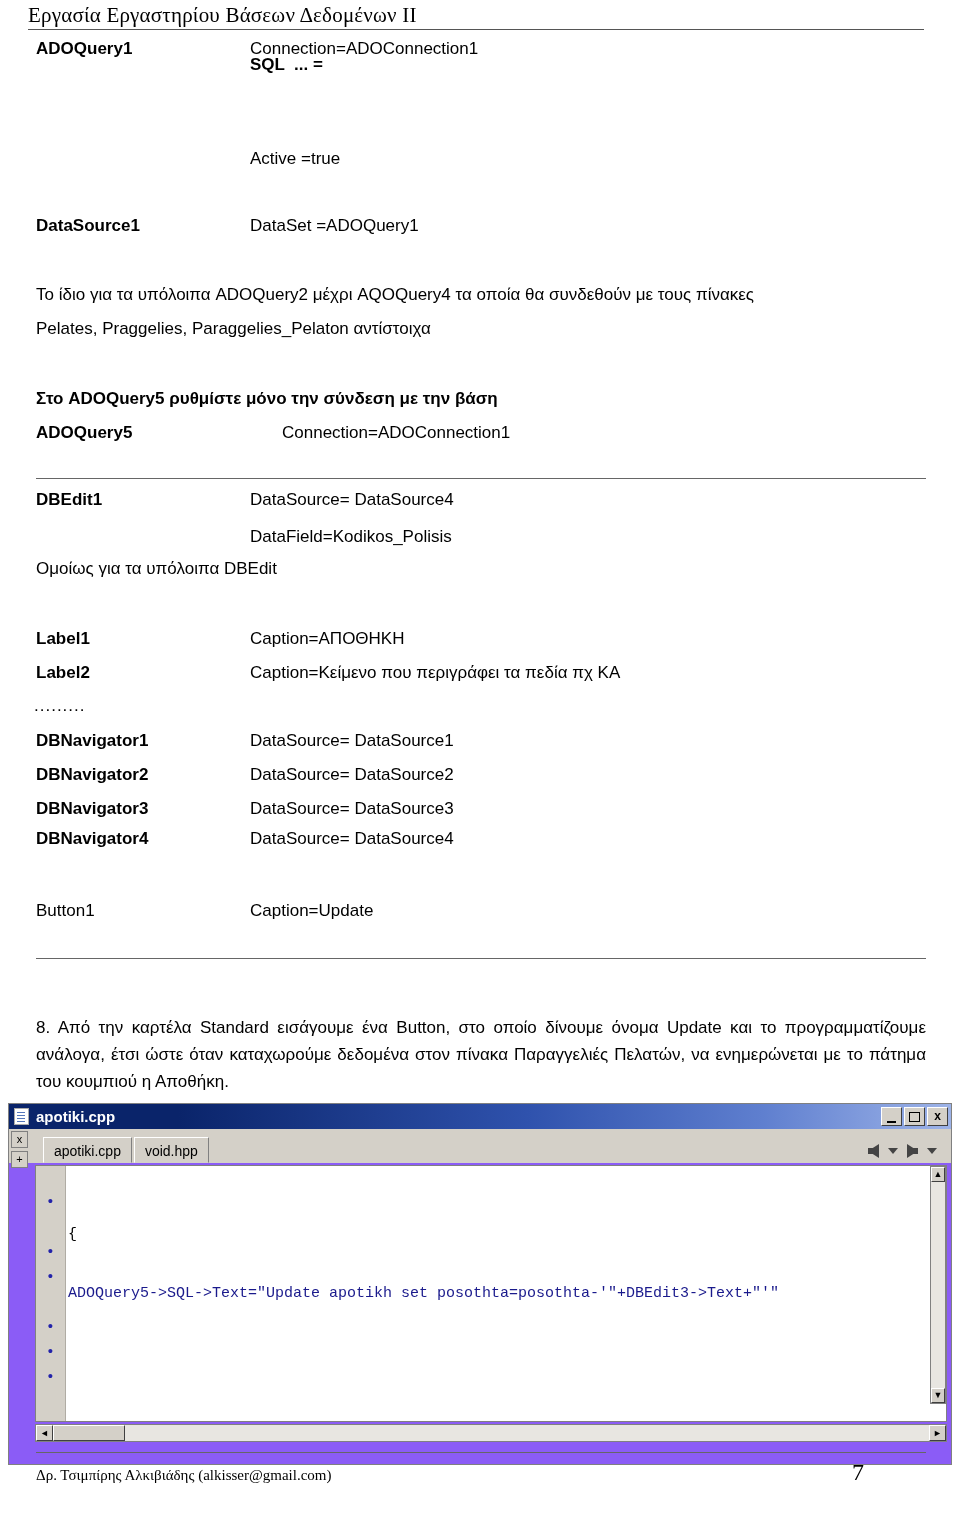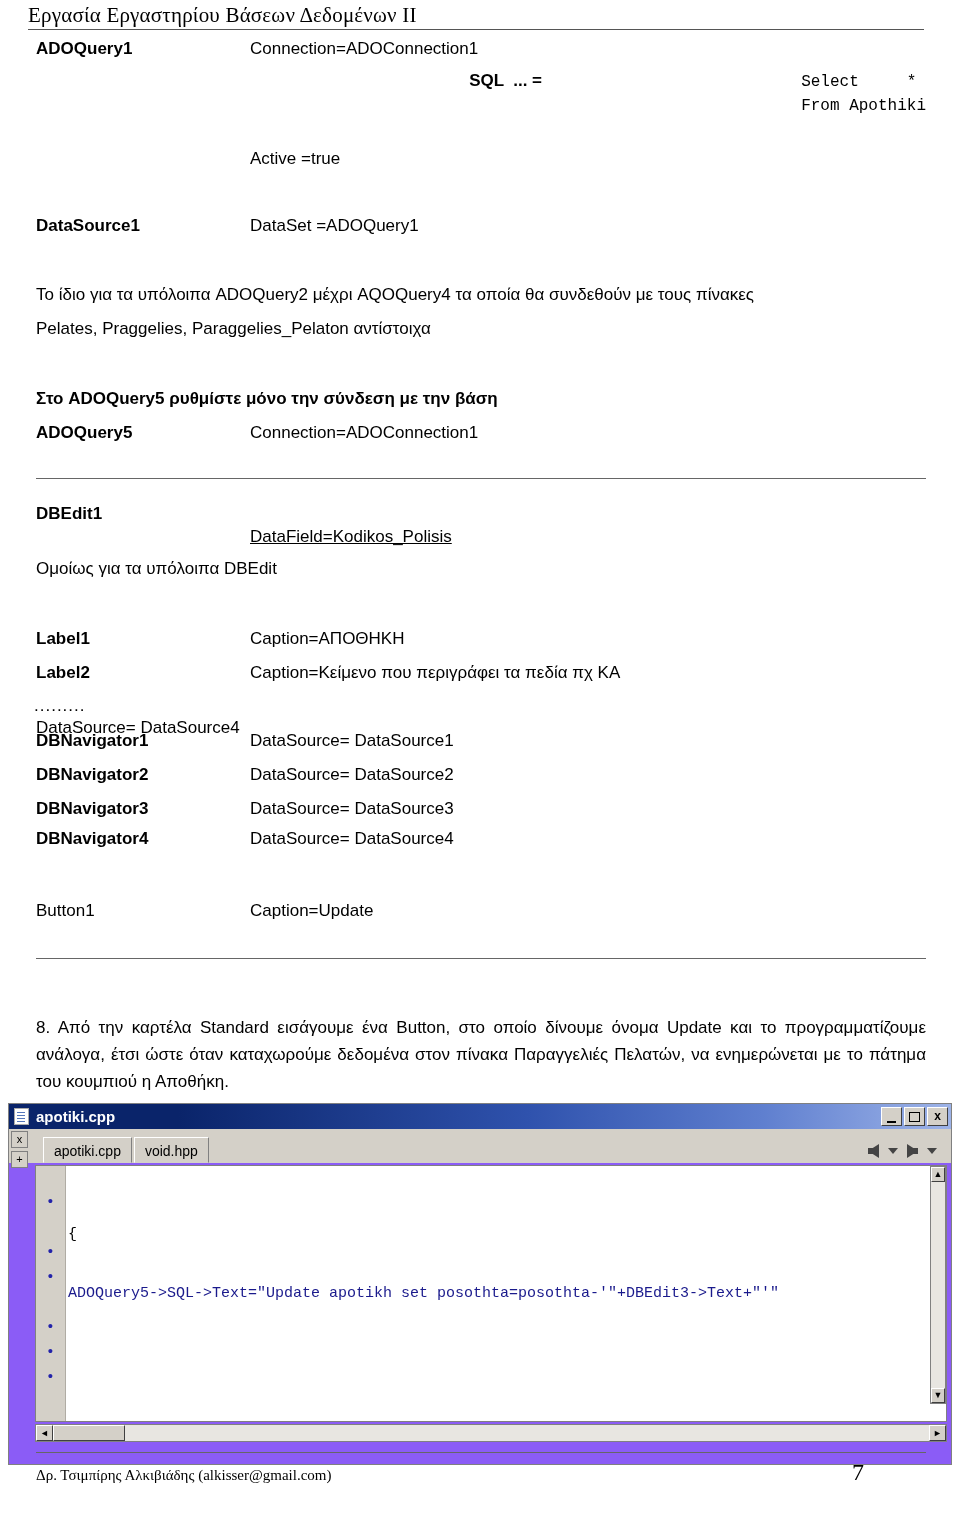--- a/index.html
+++ b/index.html
@@ -378,54 +378,52 @@
 <div class="page-header">
   <div class="hdr-text">Εργασία Εργαστηρίου Βάσεων Δεδομένων ΙΙ</div>
   <div class="hdr-rule"></div>
 </div>
 
 <div class="prop-row" style="top:38px;">
   <div class="prop-key">ADOQuery1</div>
   <div class="prop-val">Connection=ADOConnection1</div>
 </div>
 
-<div class="prop-row" style="top:70px;justify-content:space-between;">
+<div class="prop-row" style="top:54px;">
   <div class="prop-key"></div>
   <div class="prop-val bold">SQL  ... =</div>
-  <div class="prop-val mono" style="margin-left:40px;">Select     *
-From Apothiki</div>
 </div>
 
 <div class="prop-row" style="top:148px;">
   <div class="prop-key"></div>
   <div class="prop-val">Active =true</div>
 </div>
 
 <div class="prop-row" style="top:215px;">
   <div class="prop-key">DataSource1</div>
   <div class="prop-val">DataSet =ADOQuery1</div>
 </div>
 
 <div class="para" style="top:278px;">Το ίδιο για τα υπόλοιπα ADOQuery2 μέχρι AQOQuery4 τα οποία θα συνδεθούν με τους πίνακες</div>
 <div class="para" style="top:312px;">Pelates, Praggelies, Paraggelies_Pelaton αντίστοιχα</div>
 
 <div class="para bold" style="top:382px;">Στο ADOQuery5 ρυθμίστε μόνο την σύνδεση με την βάση</div>
 
-<div class="prop-row" style="top:422px;">
+<div class="prop-row" style="top:422px;gap:32px;">
   <div class="prop-key">ADOQuery5</div>
   <div class="prop-val">Connection=ADOConnection1</div>
 </div>
 
 <div class="rule" style="top:478px;"></div>
 
-<div class="prop-row" style="top:503px;flex-direction:column;">
+<div class="prop-row" style="top:489px;">
   <div class="prop-key">DBEdit1</div>
   <div class="prop-val">DataSource= DataSource4</div>
 </div>
-<div class="prop-row" style="top:526px;text-decoration:underline;">
+<div class="prop-row" style="top:526px;">
   <div class="prop-key"></div>
   <div class="prop-val">DataField=Kodikos_Polisis</div>
 </div>
 <div class="para" style="top:552px;">Ομοίως για τα υπόλοιπα DBEdit</div>
 
 <div class="prop-row" style="top:628px;">
   <div class="prop-key">Label1</div>
   <div class="prop-val">Caption=ΑΠΟΘΗΚΗ</div>
 </div>
 <div class="prop-row" style="top:662px;">

